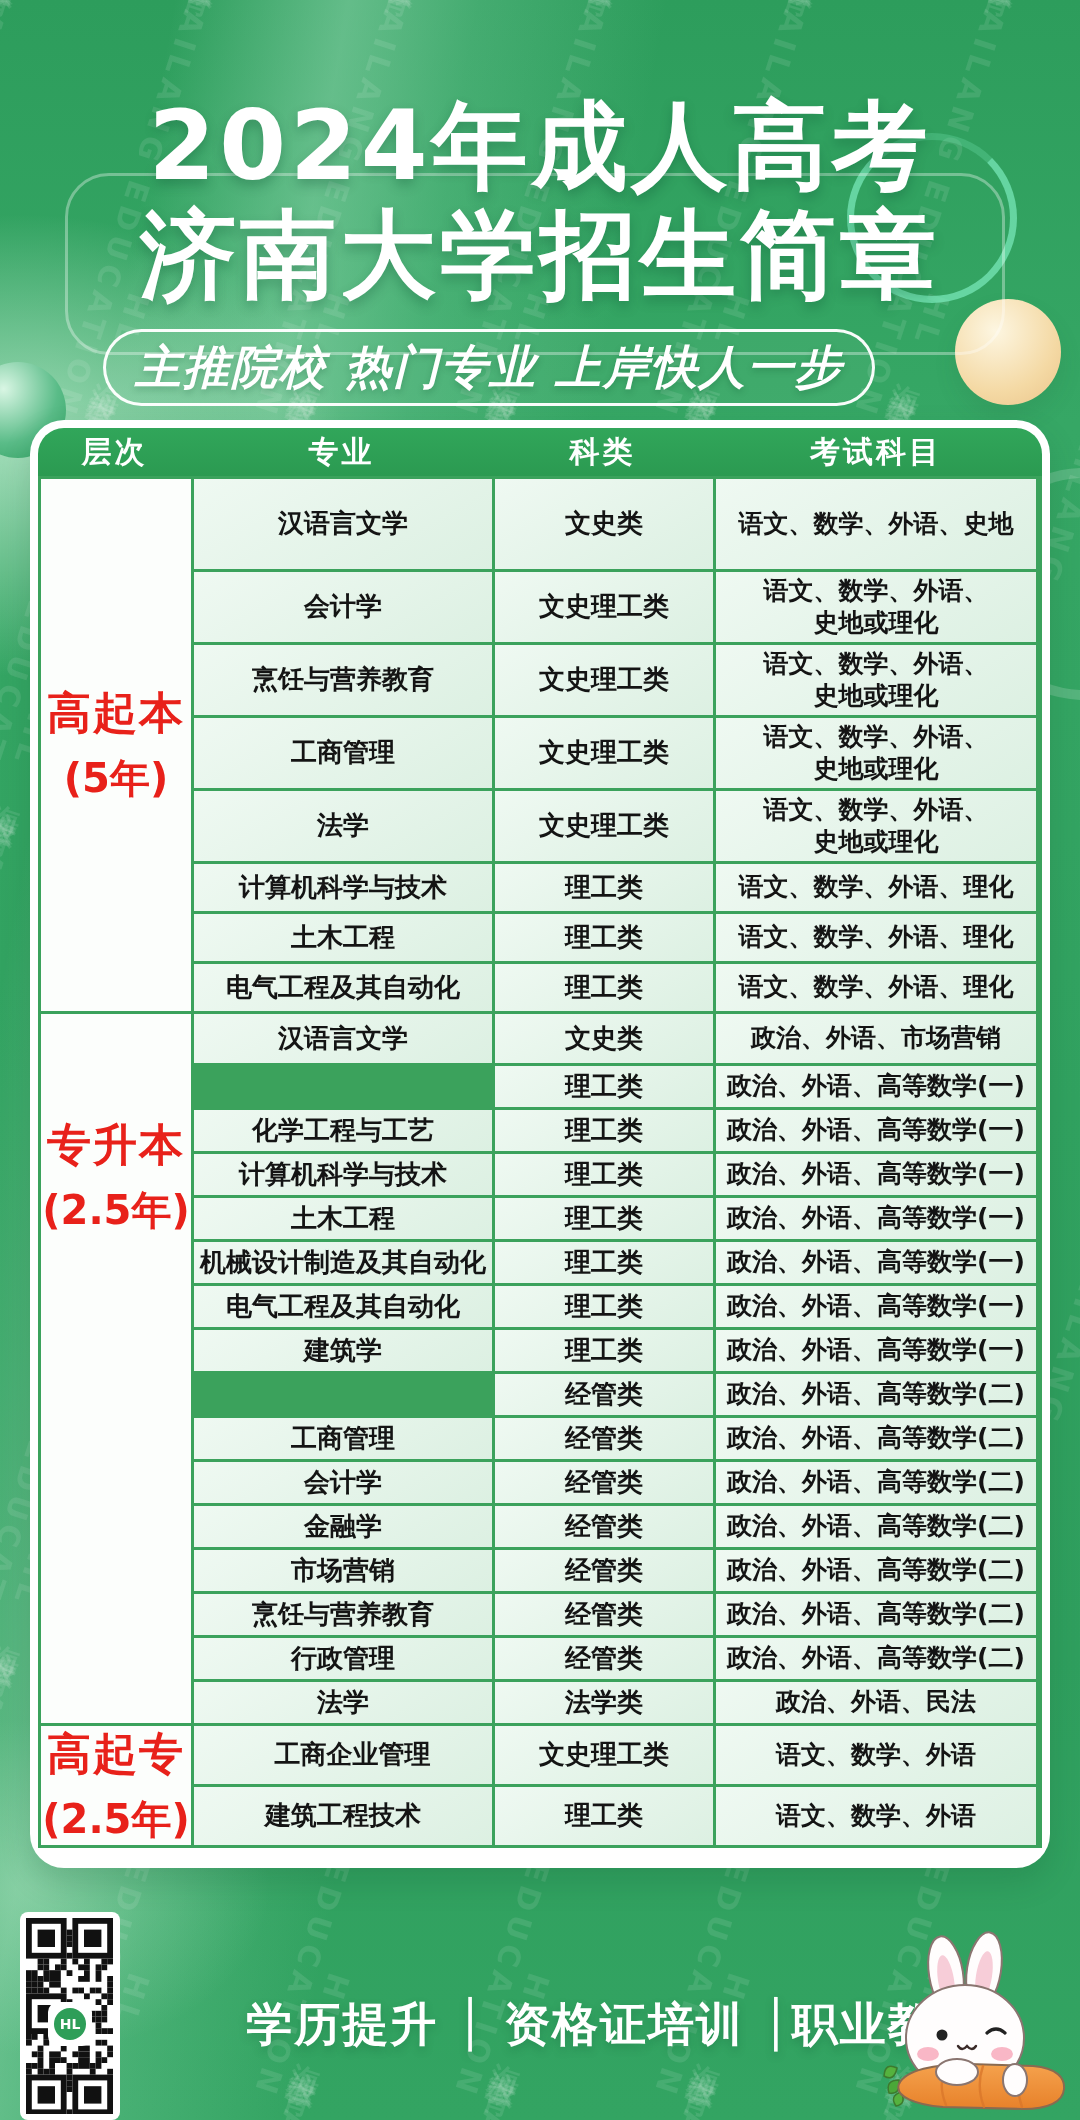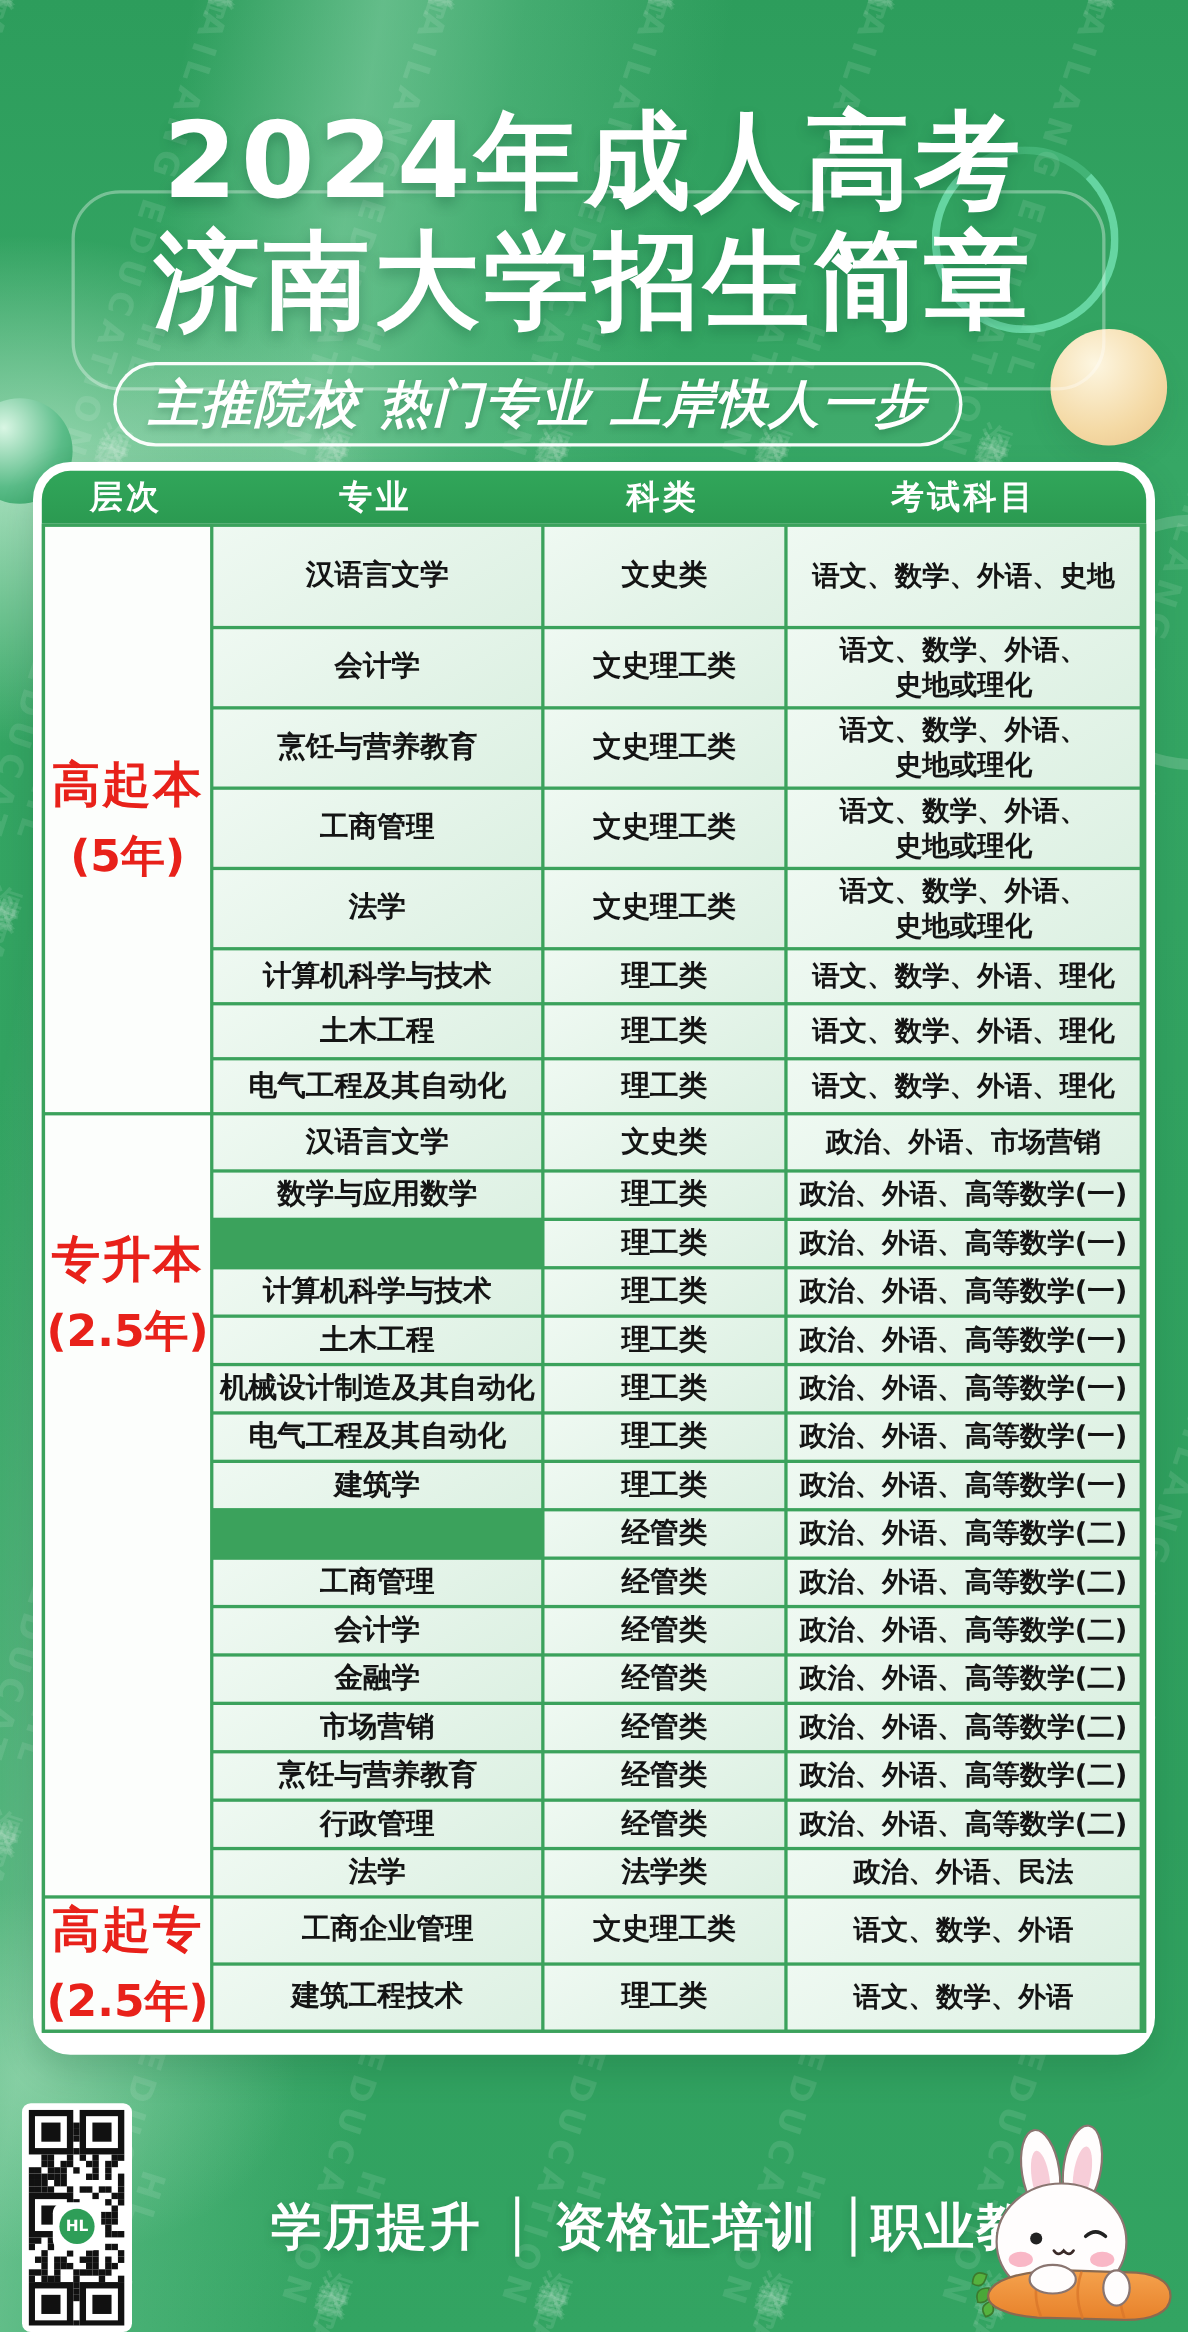--- a/index.html
+++ b/index.html
@@ -168,23 +168,23 @@
         <div class="cell data" style="grid-area: 8 / 2;">电气工程及其自动化</div>
         <div class="cell data" style="grid-area: 8 / 3;">理工类</div>
         <div class="cell data subj" style="grid-area: 8 / 4;">语文、数学、外语、理化</div>
         <div class="cell level level-top" style="grid-area: 9 / 1 / span 16;">
           <div class="level-name">专升本</div>
           <div class="level-dur">(2.5年)</div>
         </div>
         <div class="cell data" style="grid-area: 9 / 2;">汉语言文学</div>
         <div class="cell data" style="grid-area: 9 / 3;">文史类</div>
         <div class="cell data subj" style="grid-area: 9 / 4;">政治、外语、市场营销</div>
-        <div class="cell data" style="grid-area: 10 / 2;">数学与应用数学</div>
         <div class="cell data" style="grid-area: 10 / 3;">理工类</div>
         <div class="cell data subj" style="grid-area: 10 / 4;">政治、外语、高等数学(一)</div>
+        <div class="cell data" style="grid-area: 11 / 2;">化学工程与工艺</div>
         <div class="cell data" style="grid-area: 11 / 3;">理工类</div>
         <div class="cell data subj" style="grid-area: 11 / 4;">政治、外语、高等数学(一)</div>
         <div class="cell data" style="grid-area: 12 / 2;">计算机科学与技术</div>
         <div class="cell data" style="grid-area: 12 / 3;">理工类</div>
         <div class="cell data subj" style="grid-area: 12 / 4;">政治、外语、高等数学(一)</div>
         <div class="cell data" style="grid-area: 13 / 2;">土木工程</div>
         <div class="cell data" style="grid-area: 13 / 3;">理工类</div>
         <div class="cell data subj" style="grid-area: 13 / 4;">政治、外语、高等数学(一)</div>
         <div class="cell data" style="grid-area: 14 / 2;">机械设计制造及其自动化</div>
         <div class="cell data" style="grid-area: 14 / 3;">理工类</div>

